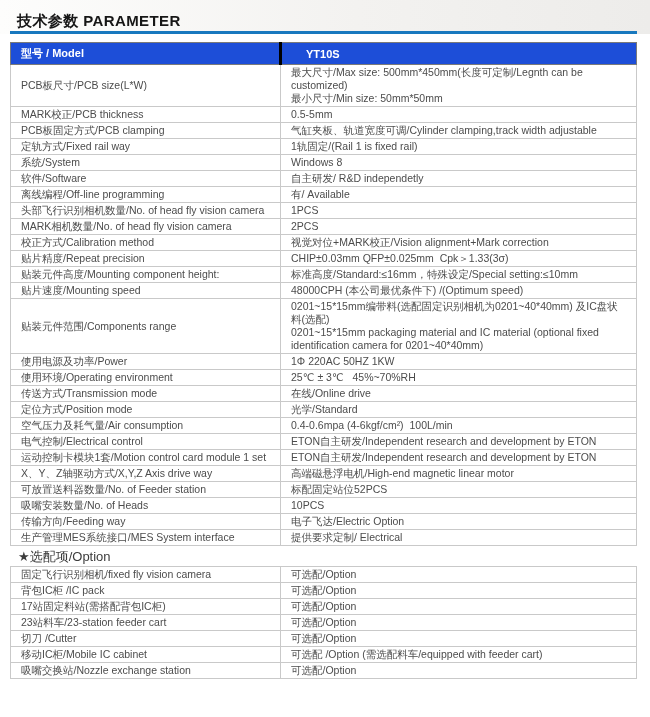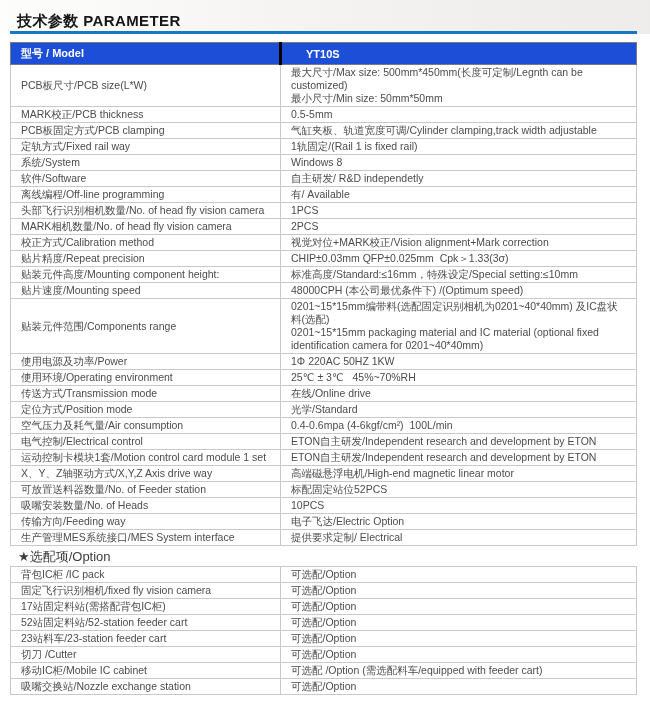--- a/index.html
+++ b/index.html
@@ -210,38 +210,34 @@
   <div class="option-label">★选配项/Option</div>
 
   <table>
     <colgroup>
         <col class="c-label">
         <col>
       </colgroup>
     <tbody>
 
         <tr>
+          <td class="label">固定飞行识别相机/fixed fly vision camera</td>
+          <td class="value">可选配/Option</td>
+        </tr>
+
+        <tr>
           <td class="label">背包IC柜 /IC  pack</td>
           <td class="value">可选配/Option</td>
         </tr>
 
         <tr>
-          <td class="label">固定飞行识别相机/fixed fly vision camera</td>
-          <td class="value">可选配/Option</td>
-        </tr>
-
-        <tr>
           <td class="label">17站固定料站(需搭配背包IC柜)</td>
           <td class="value">可选配/Option</td>
         </tr>
 
-        <tr>
-          <td class="label">52站固定料站/52-station feeder cart</td>
-          <td class="value">可选配/Option</td>
-        </tr>
 
         <tr>
           <td class="label">23站料车/23-station feeder cart</td>
           <td class="value">可选配/Option</td>
         </tr>
 
         <tr>
           <td class="label">切刀 /Cutter</td>
           <td class="value">可选配/Option</td>
         </tr>

